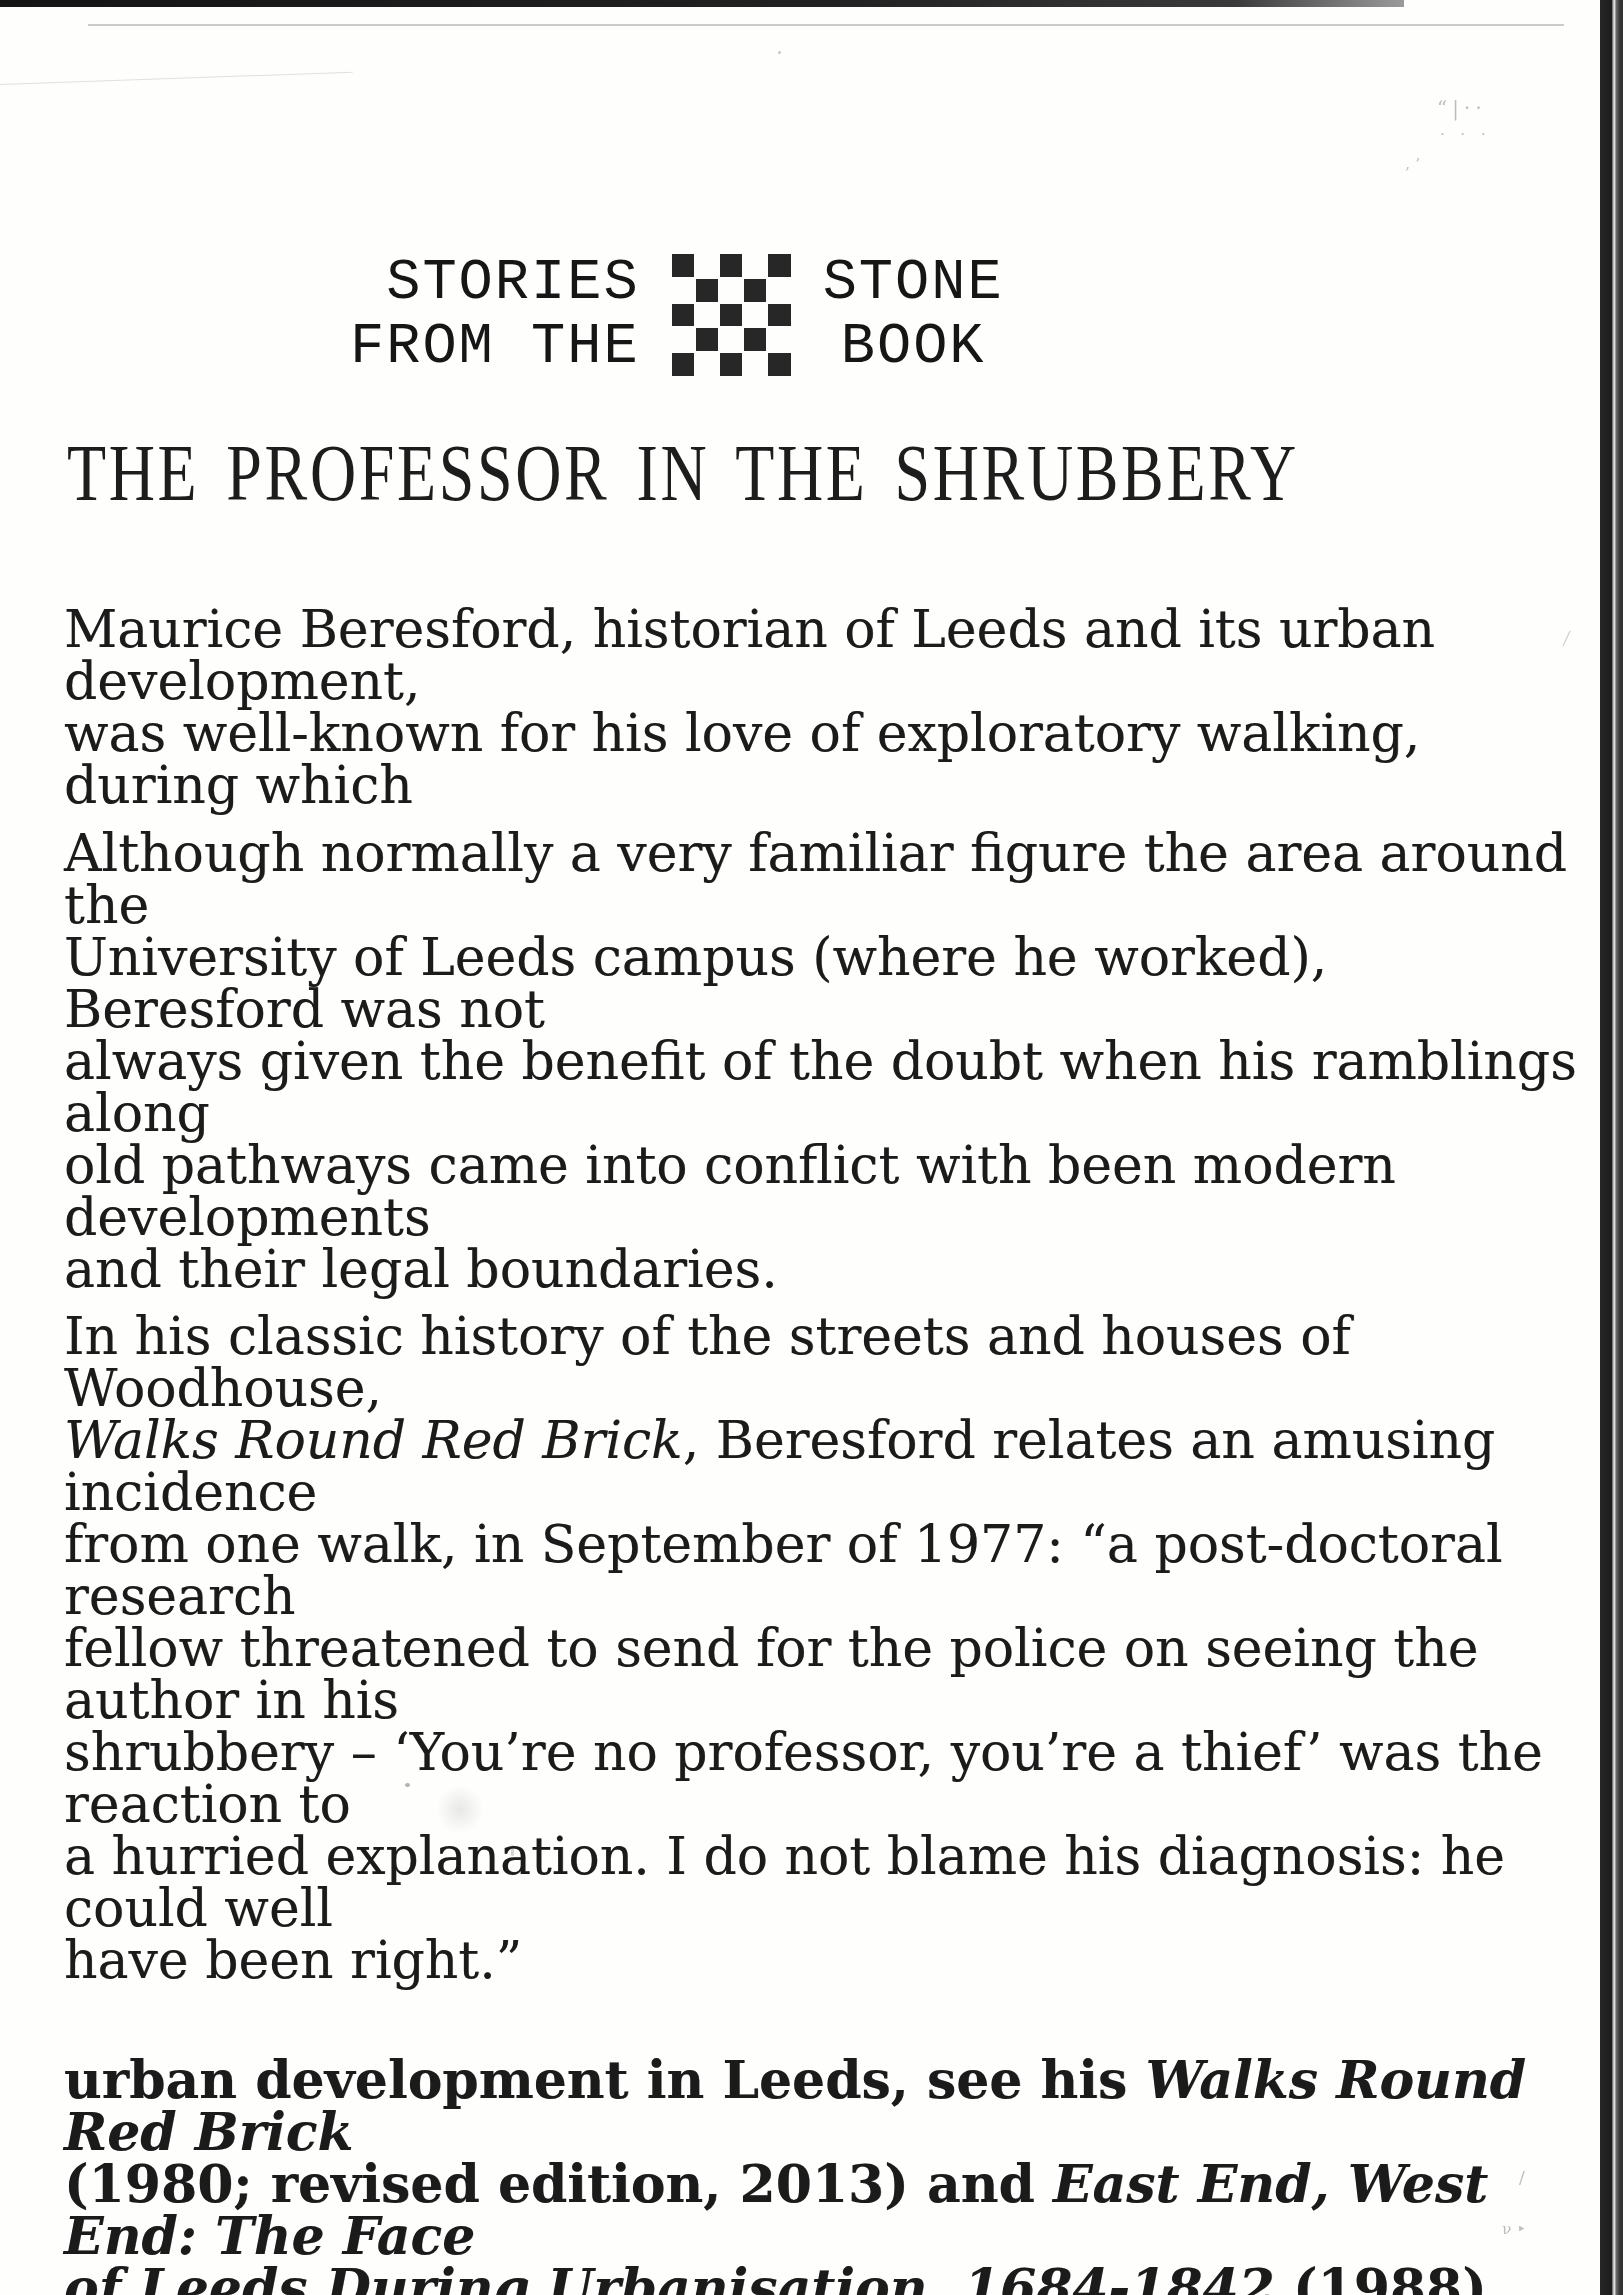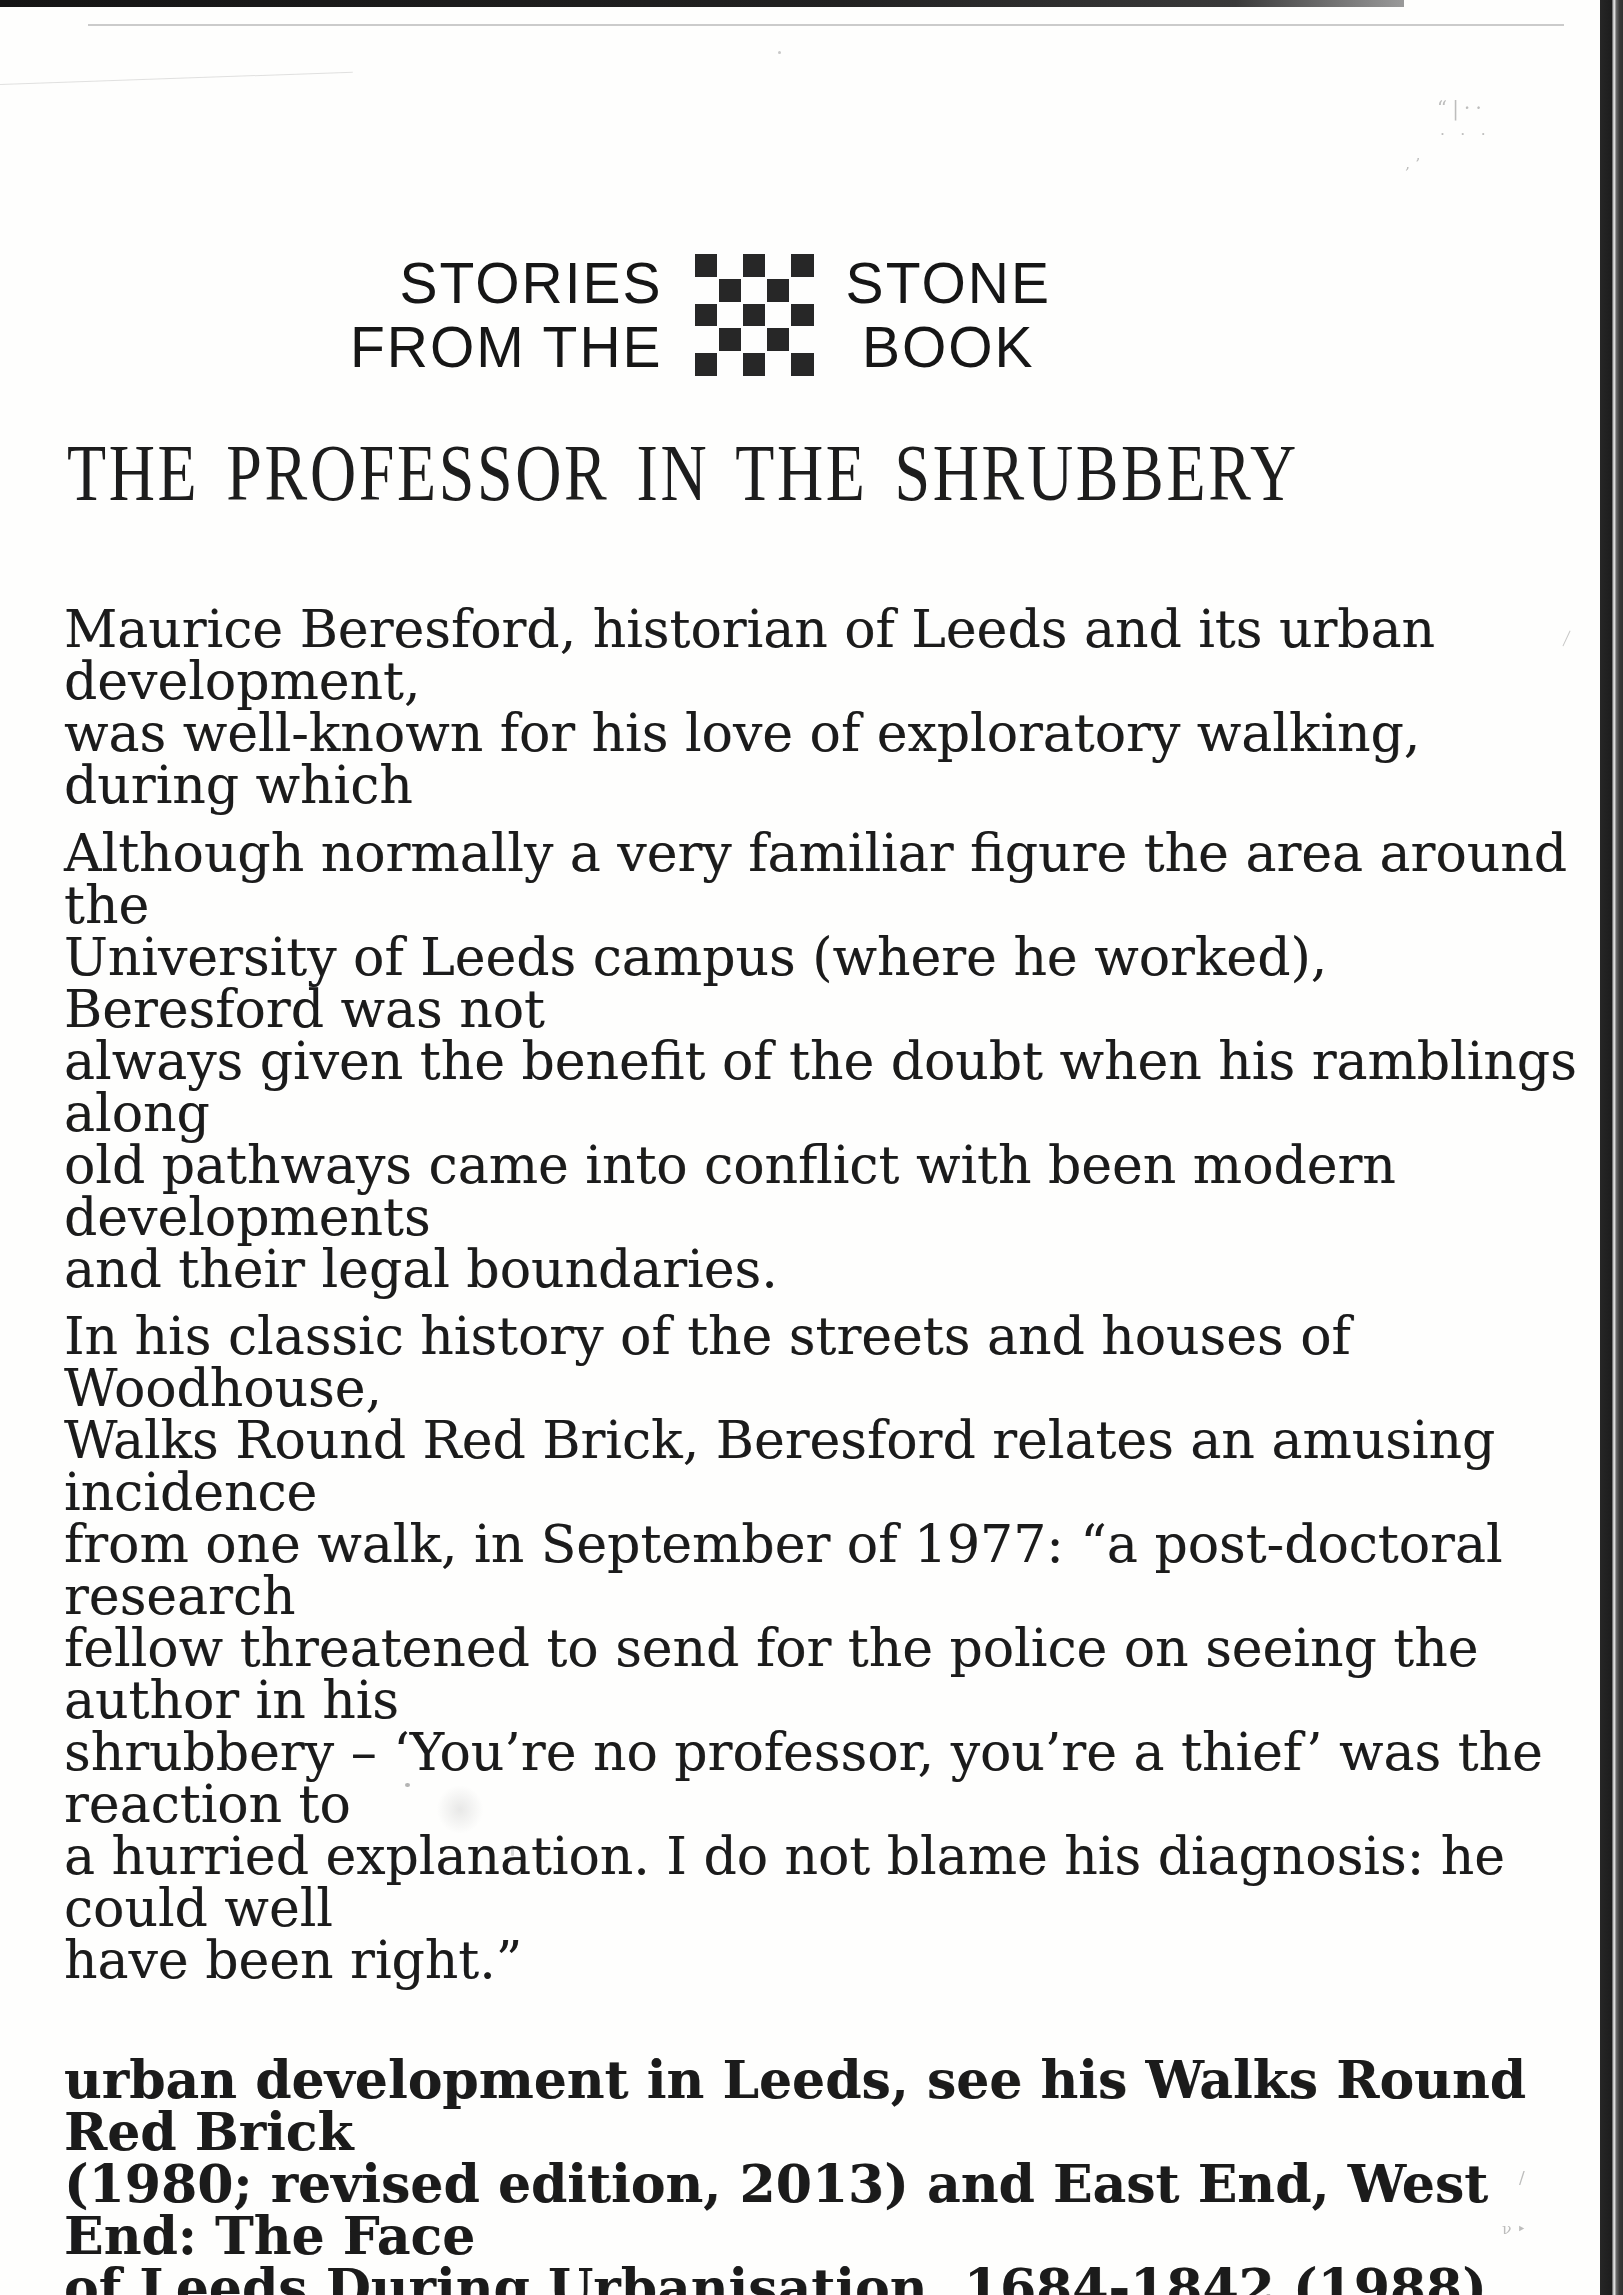--- a/index.html
+++ b/index.html
@@ -23,21 +23,21 @@
   .speck{position:absolute;background:#777;border-radius:50%;}
   .mark{position:absolute;color:#6f6f6f;font-size:19.6px;letter-spacing:5.2px;opacity:.45;font-family:"DejaVu Serif",serif;}
   .smudge{position:absolute;left:429px;top:1777px;width:62px;height:65px;border-radius:50%;
     background:radial-gradient(closest-side,#9a9a9a,rgba(160,160,160,0) 75%);opacity:.22;}
   .slash{position:absolute;width:1.3px;height:17px;background:#555;opacity:.32;transform:rotate(25deg);}
 
   
   .masthead{
     position:absolute;left:350px;top:251px;
     display:flex;align-items:center;gap:32px;
-    font-family:Liberation Sans, sans-serif;
+    font-family:Liberation Mono, monospace;
     font-size:57px;line-height:64px;letter-spacing:2px;
     color:#161616;
   }
   .mast-left{text-align:right;}
   .mast-right{text-align:center;}
   .logo{
     display:grid;width:119px;height:122px;
     grid-template-columns:repeat(5,1fr);
     grid-template-rows:repeat(5,1fr);
     gap:2px;
@@ -57,21 +57,21 @@
   }
 
   
   .body{
     position:absolute;left:64px;top:603px;width:1539px;
     font-size:52px;line-height:52px;
     text-shadow:0.3px 0.4px 0.5px rgba(20,20,20,.38);
   }
   .para{margin:0 0 15.7px 0;}
   .para.bold{font-weight:bold;}
-  .para .em{}
+  .para .em{font-style:italic;}
 </style>
 </head>
 <body>
 
 <div class="page">
 
   <div class="edge-top"></div>
   <div class="edge-top-line"></div>
   <div class="edge-top-diag"></div>
   <div class="edge-right"></div>

